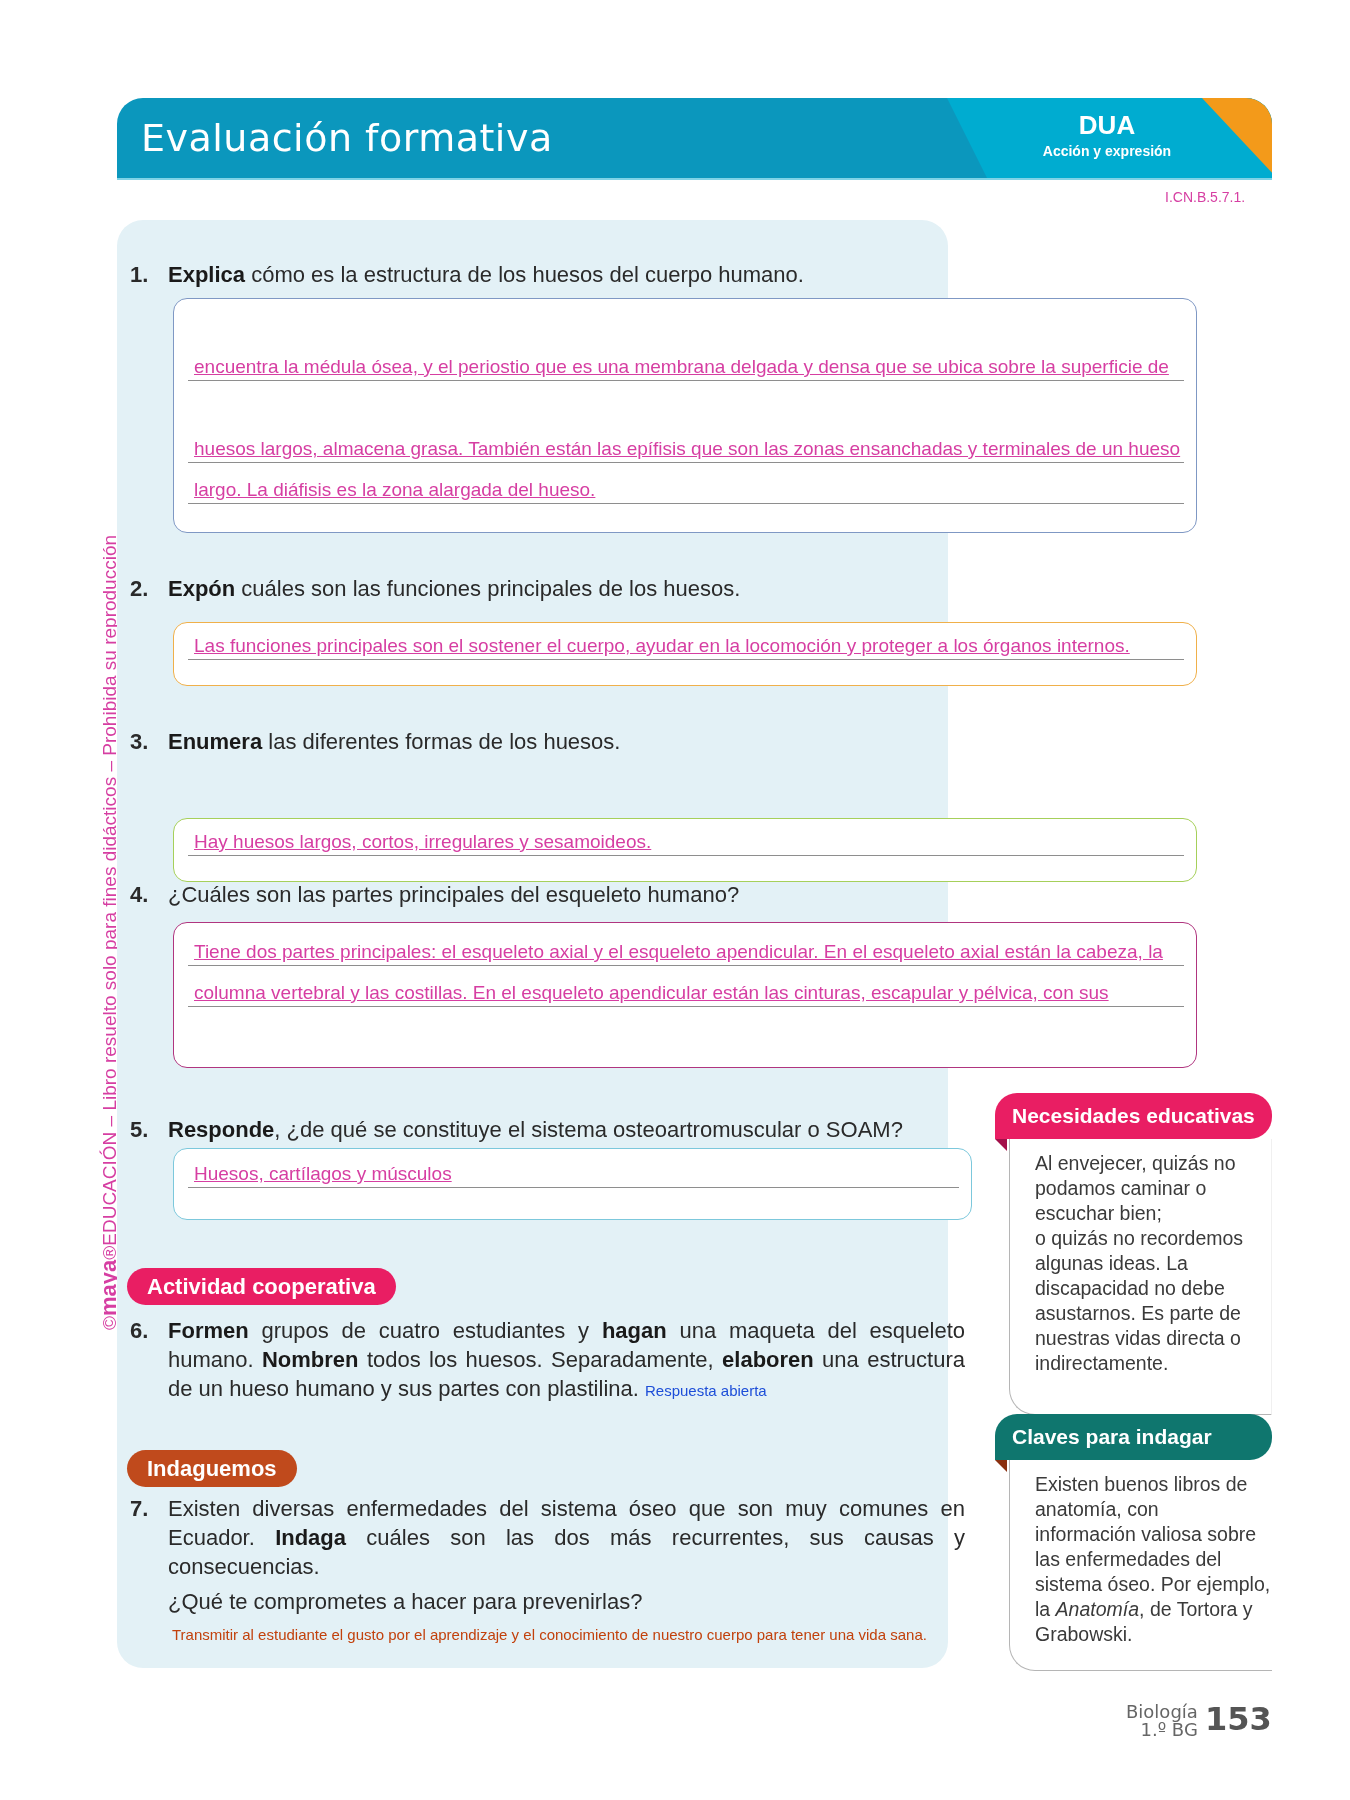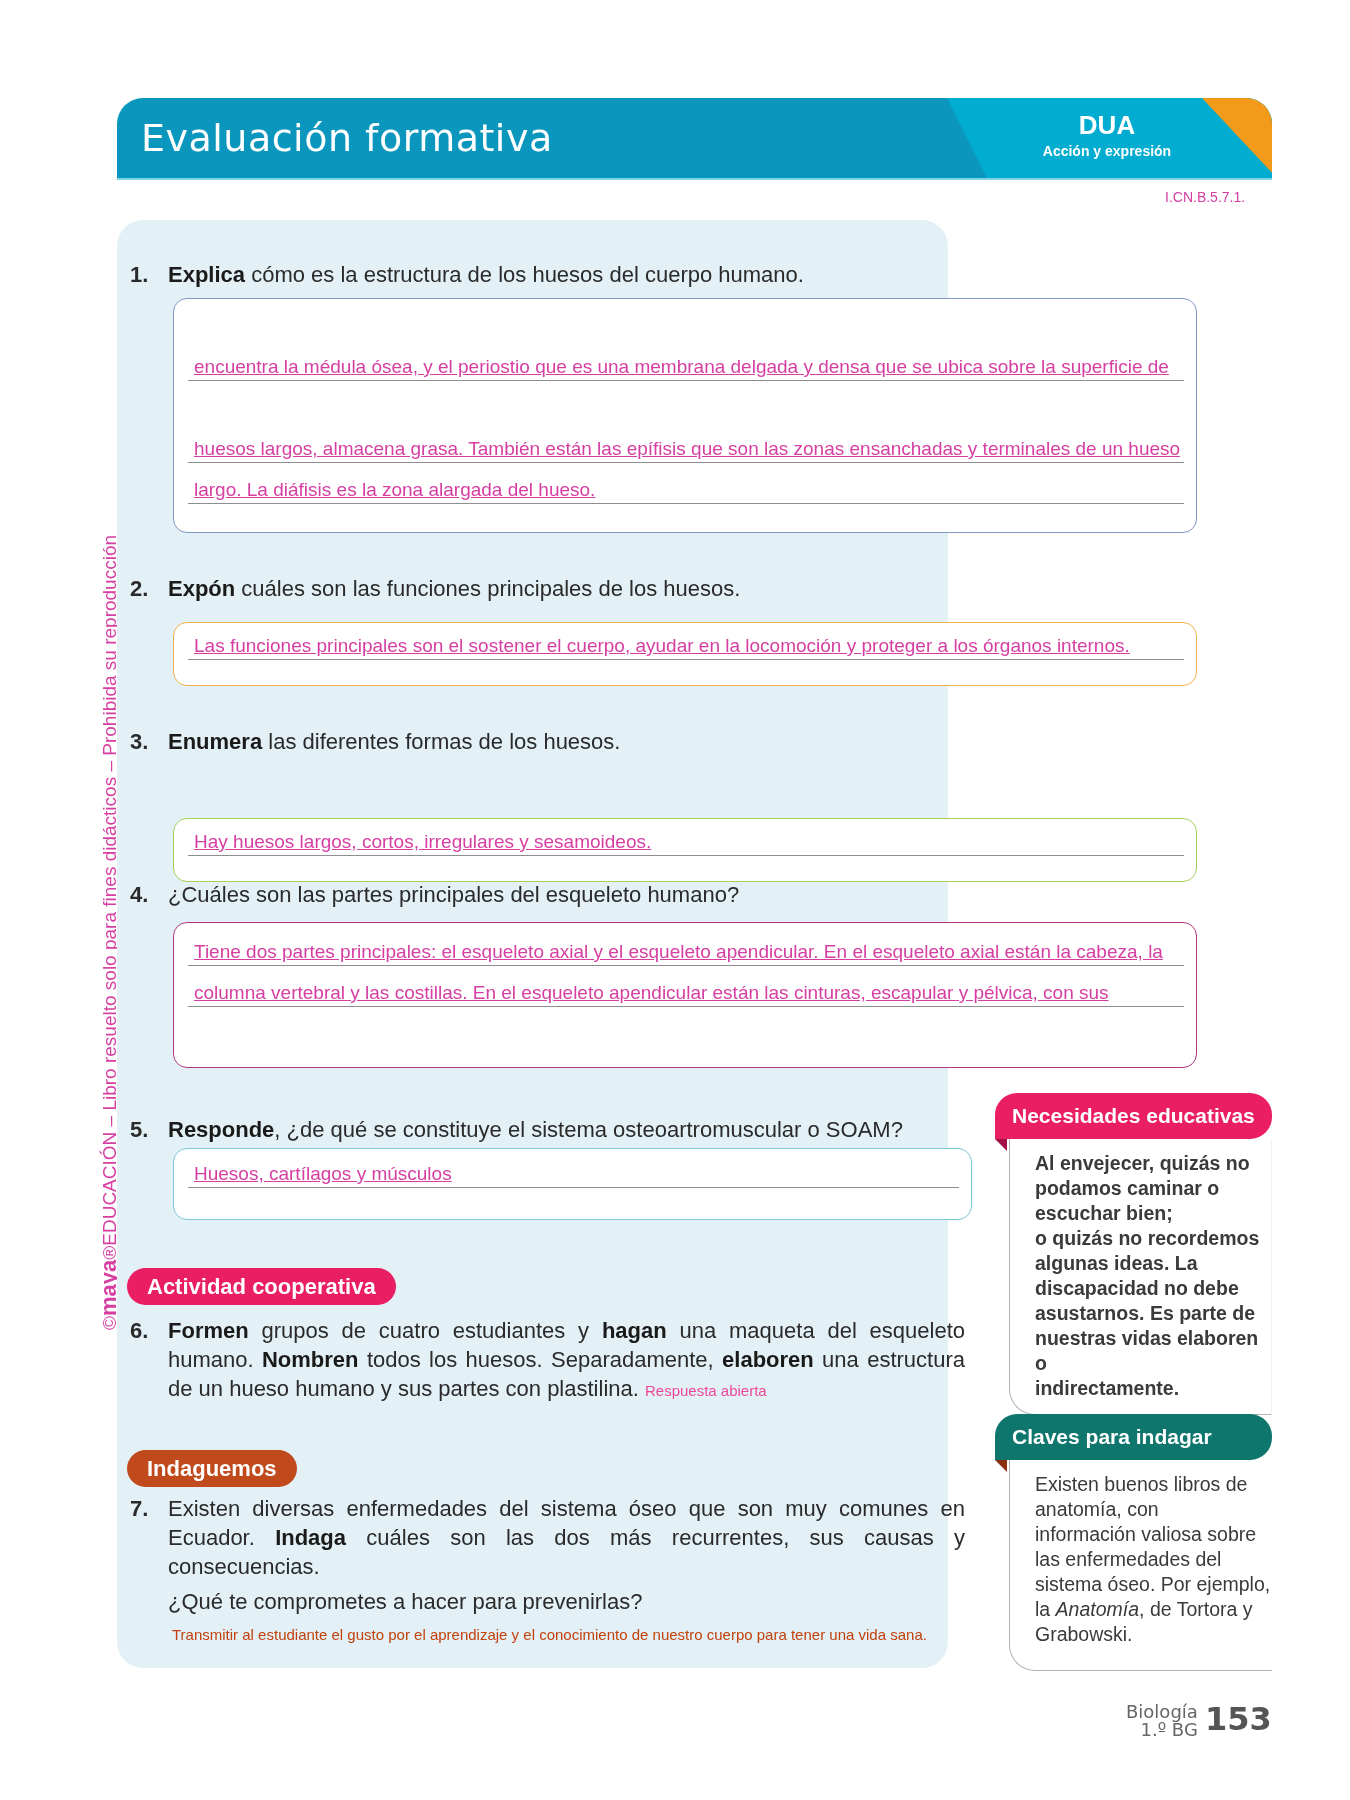--- a/index.html
+++ b/index.html
@@ -88,43 +88,43 @@
 <div class="abs q" style="top:1115px;">
   <span class="num">5.</span><b>Responde</b><span>, ¿de qué se constituye el sistema osteoartromuscular o SOAM?</span>
 </div>
 <div class="abs box" style="left:173px; top:1148px; width:797px; height:70px; border-color:#7cc8dc;">
   <div class="line" style="top:12px;"><span>Huesos, cartílagos y músculos</span></div>
 </div>
 
 <div class="abs badge" style="left:127px; top:1268px; background:#e91e63;">Actividad cooperativa</div>
 <div class="abs q" style="left:130px; top:1316px; width:835px; text-align:justify;">
   <span style="position:absolute; left:0; top:0; font-weight:bold;">6.</span>
-  <div style="padding-left:38px;"><b>Formen</b><span> grupos de cuatro estudiantes y </span><b>hagan</b><span> una maqueta del esqueleto humano. </span><b>Nombren</b><span> todos los huesos. Separadamente, </span><b>elaboren</b><span> una estructura de un hueso humano y sus partes con plastilina. </span><span style="font-size:15px; color:#ec4899;">Respuesta abierta</span></div>
+  <div style="padding-left:38px;"><b>Formen</b><span> grupos de cuatro estudiantes y </span><b>hagan</b><span> una maqueta del esqueleto humano. </span><b>Nombren</b><span> todos los huesos. Separadamente, </span><b>elaboren</b><span> una estructura de un hueso humano y sus partes con plastilina. </span><span style="font-size:15px; color:#1d4ed8;">Respuesta abierta</span></div>
 </div>
 
 <div class="abs badge" style="left:127px; top:1450px; background:#c04a1c; border-radius:20px 20px 20px 20px;">Indaguemos</div>
 <div class="abs q" style="left:130px; top:1494px; width:835px; text-align:justify;">
   <span style="position:absolute; left:0; top:0; font-weight:bold;">7.</span>
   <div style="padding-left:38px;"><span>Existen diversas enfermedades del sistema óseo que son muy comunes en Ecuador. </span><b>Indaga</b><span> cuáles son las dos más recurrentes, sus causas y consecuencias.</span></div>
   <div style="padding-left:38px; margin-top:6px; text-align:left;">¿Qué te comprometes a hacer para prevenirlas?</div>
 </div>
 <div class="abs" style="left:172px; top:1626px; font-size:15px; color:#c2410c;">Transmitir al estudiante el gusto por el aprendizaje y el conocimiento de nuestro cuerpo para tener una vida sana.</div>
 
 <div class="abs" style="left:995px; top:1093px; width:277px;">
   <div class="side-head" style="background:#e91e63;">Necesidades educativas</div>
   <div style="position:absolute; left:0; top:46px; width:0; height:0; border-top:12px solid #a3104a; border-left:12px solid transparent;"></div>
-  <div class="side-body" style="margin-left:14px; margin-right:0; height:253px; border-right:1px solid #f0f0f0;font-weight:bold;">
+  <div class="side-body" style="margin-left:14px; margin-right:0; height:253px; border-right:1px solid #f0f0f0;">
     <div>Al envejecer, quizás no</div>
     <div>podamos caminar o</div>
     <div>escuchar bien;</div>
     <div>o quizás no recordemos</div>
     <div>algunas ideas. La</div>
     <div>discapacidad no debe</div>
     <div>asustarnos. Es parte de</div>
-    <div>nuestras vidas elaboren o</div>
+    <div>nuestras vidas directa o</div>
     <div>indirectamente.</div>
   </div>
 </div>
 
 <div class="abs" style="left:995px; top:1414px; width:277px;">
   <div class="side-head" style="background:#0f766e;">Claves para indagar</div>
   <div style="position:absolute; left:0; top:46px; width:0; height:0; border-top:12px solid #8a3010; border-left:12px solid transparent;"></div>
   <div class="side-body" style="margin-left:14px; height:188px;">
     <div>Existen buenos libros de</div>
     <div>anatomía, con</div>

